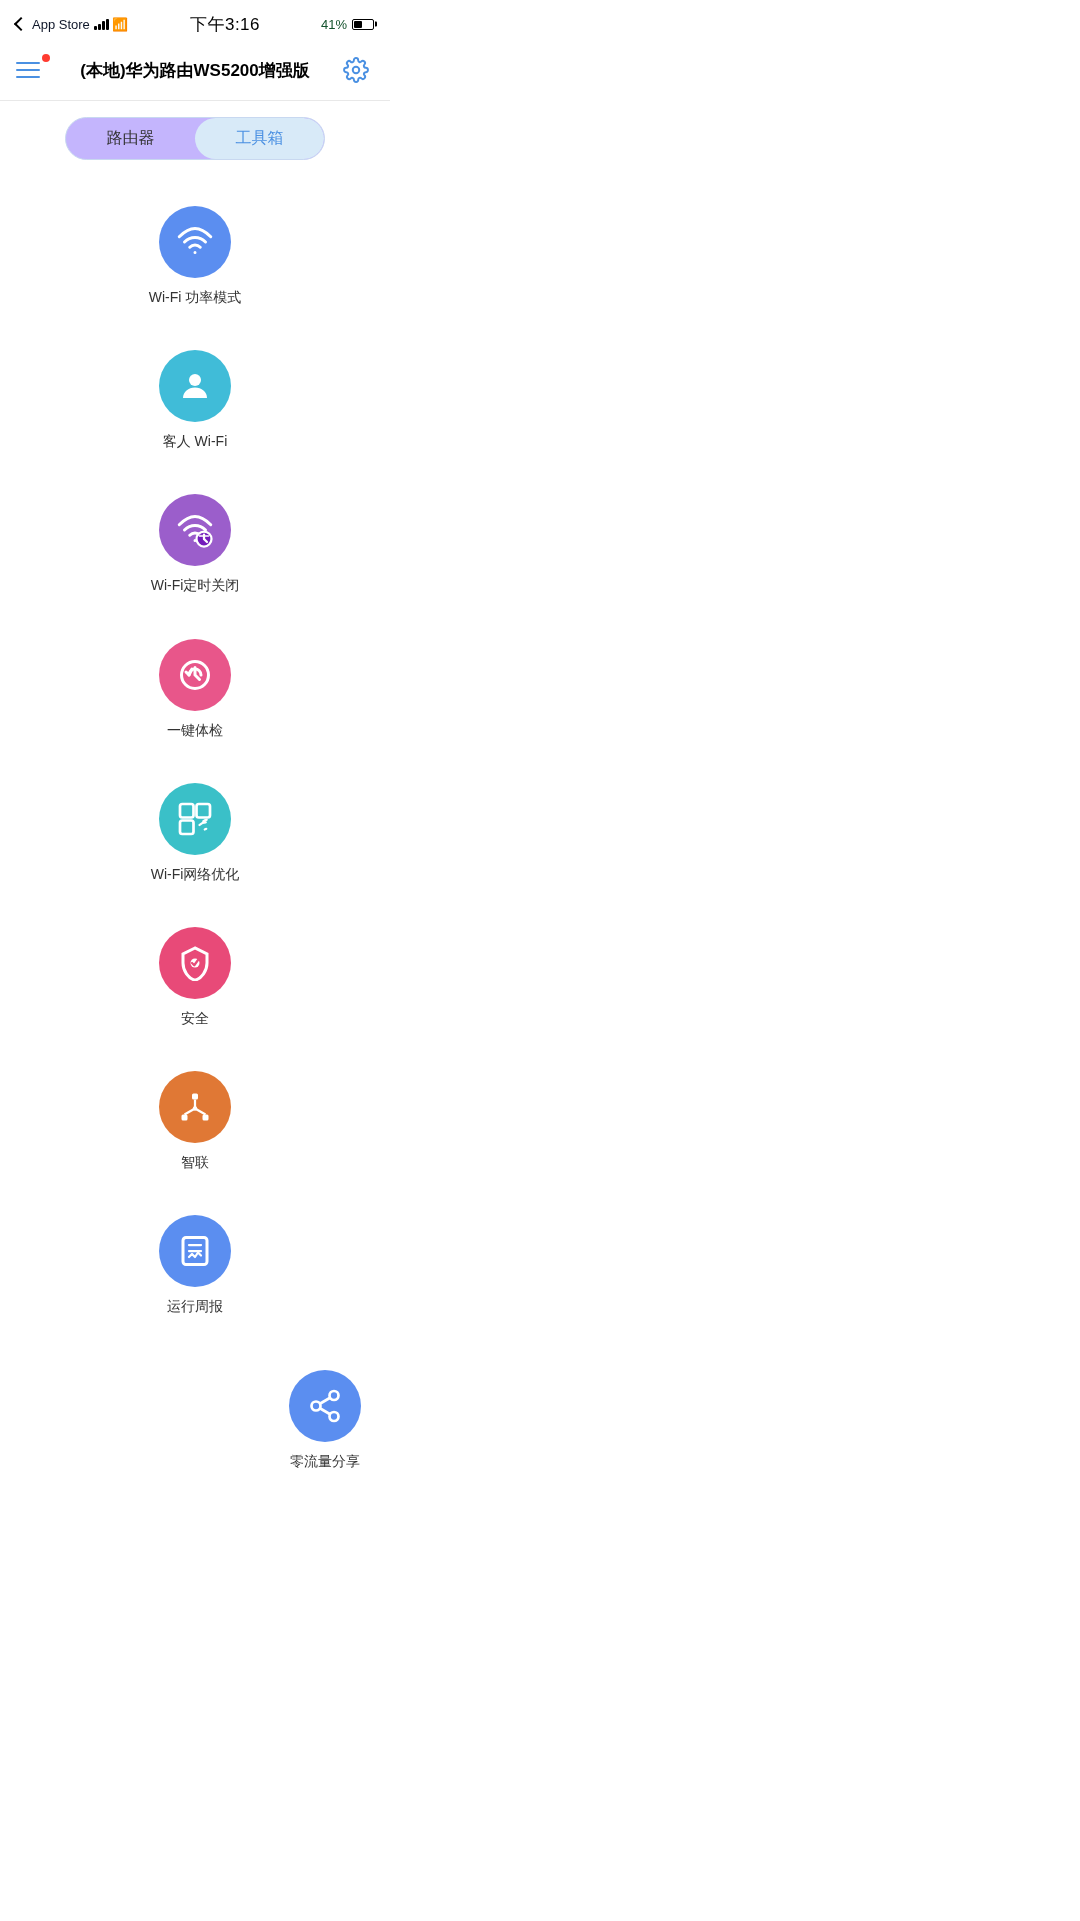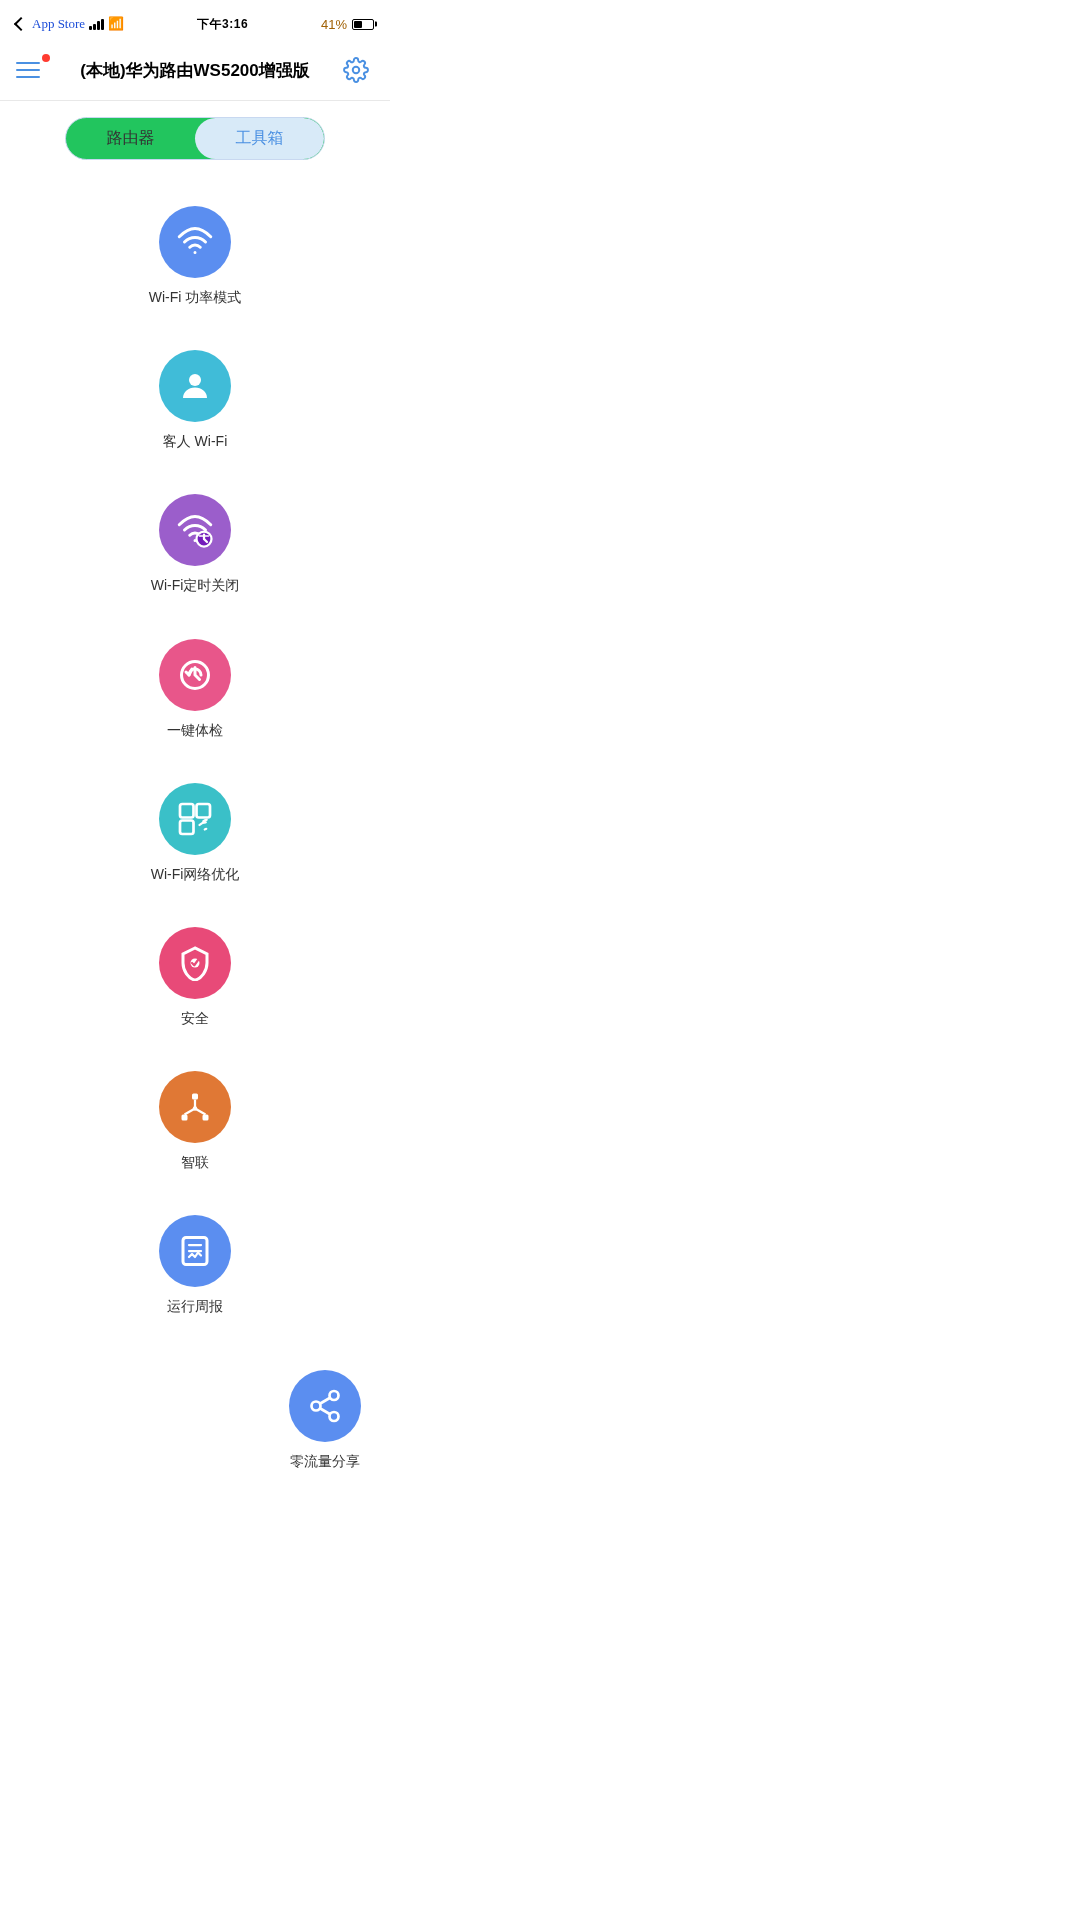--- a/index.html
+++ b/index.html
@@ -20,22 +20,21 @@
       padding: 10px 16px 6px;
       background: #fff;
       height: 44px;
     }
     .status-left {
       display: flex;
       align-items: center;
       gap: 4px;
       font-size: 13px;
       font-weight: 500;
-      color: #1d4ed8;
-      font-family: Liberation Serif, serif;
+      color: #0f172a;
     }
     .status-left .back-arrow {
       width: 10px;
       height: 10px;
       border-left: 2px solid #000;
       border-bottom: 2px solid #000;
       transform: rotate(45deg);
       margin-right: 2px;
     }
     .signal-bars {
@@ -46,32 +45,32 @@
     }
     .signal-bars span {
       width: 3px;
       background: #000;
       border-radius: 1px;
     }
     .wifi-icon {
       font-size: 13px;
     }
     .status-center {
-      font-size: 12px;
-      font-weight: 700;
+      font-size: 17px;
+      font-weight: 400;
       color: #000;
       letter-spacing: 0.5px;
     }
     .status-right {
       display: flex;
       align-items: center;
       gap: 5px;
       font-size: 13px;
       font-weight: 500;
-      color: #a16207;
+      color: #14532d;
     }
     .battery {
       display: flex;
       align-items: center;
     }
     .battery-body {
       width: 22px;
       height: 11px;
       border: 1.5px solid #000;
       border-radius: 2px;
@@ -154,21 +153,21 @@
     }
 
     
     .tab-switcher {
       display: flex;
       margin: 16px auto;
       width: 260px;
       border: 1.5px solid #c8d8f0;
       border-radius: 25px;
       overflow: hidden;
-      background: #22c55e;
+      background: #c4b5fd;
     }
     .tab-btn {
       flex: 1;
       padding: 10px 0;
       text-align: center;
       font-size: 16px;
       cursor: pointer;
       color: #333;
       border-radius: 23px;
       transition: all 0.2s;

